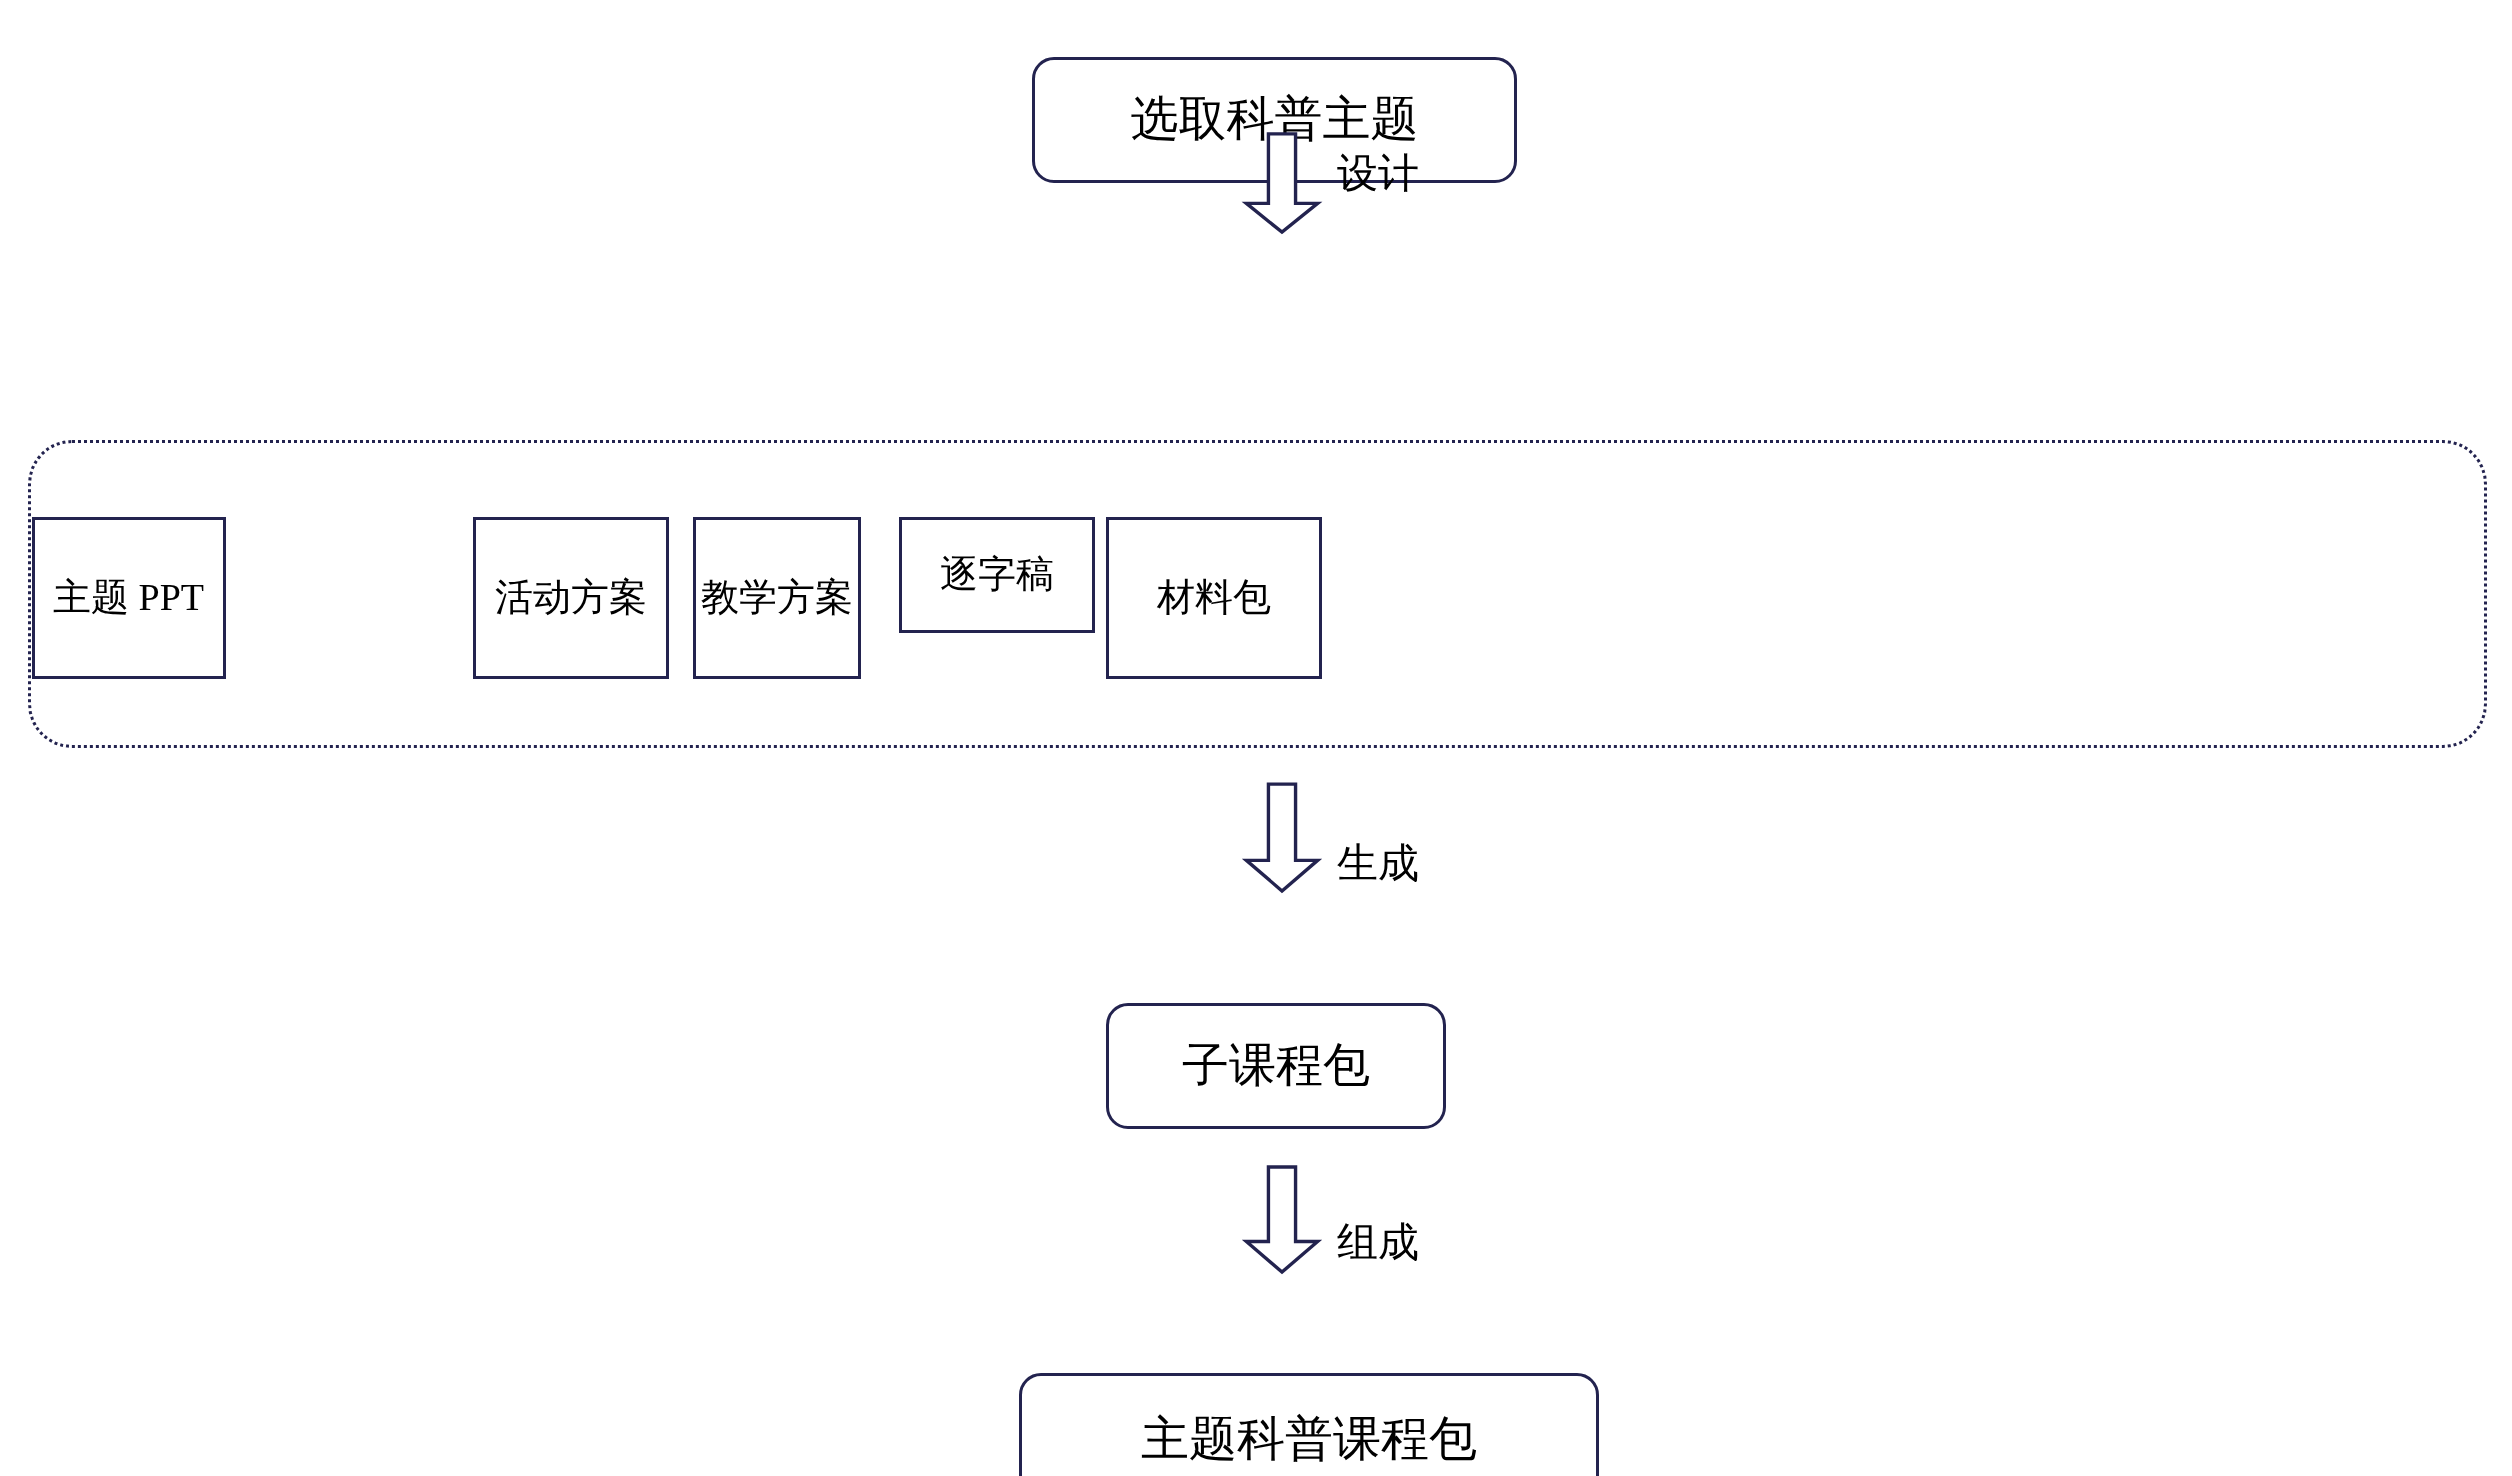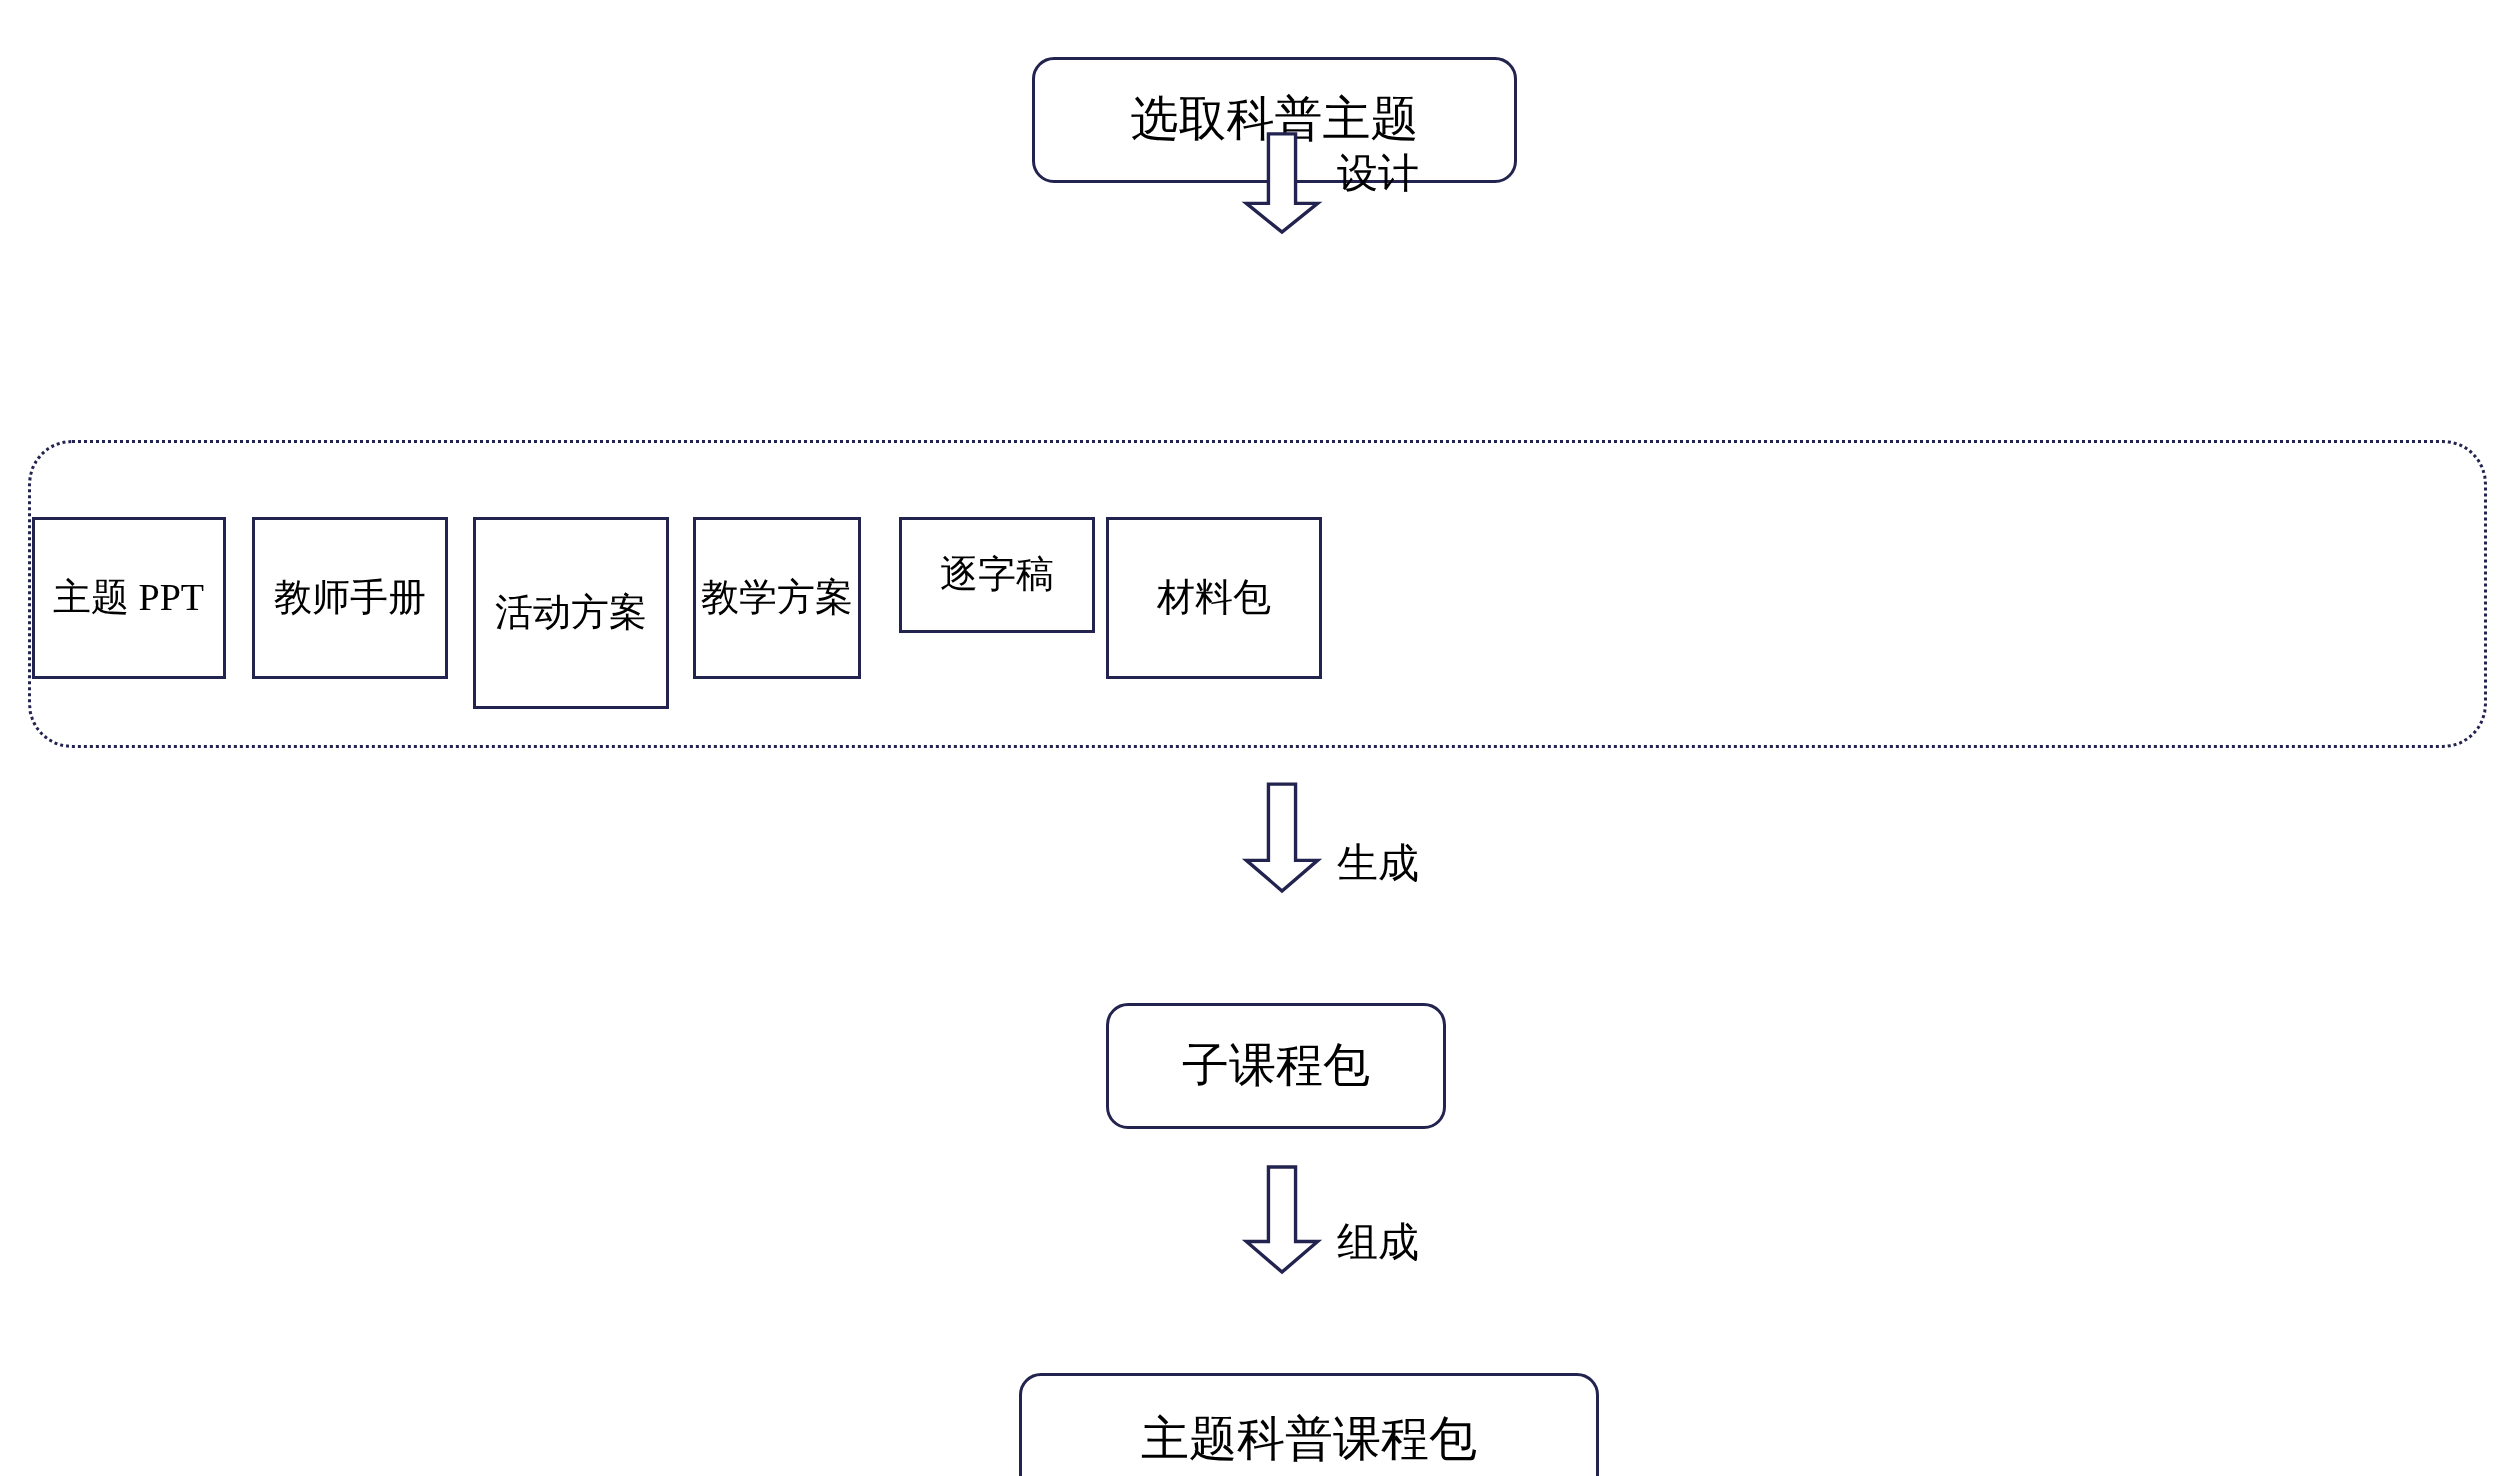--- a/index.html
+++ b/index.html
@@ -96,25 +96,22 @@
     </svg>
   </div>
   <div class="edge-label t-label" style="left:1337px; top:111px;">设计</div>
 
   <div class="group-dotted" style="left:28px; top:398px; width:2459px; height:308px;"></div>
 
   <div class="node-rect t-rect" style="left:31.5px; top:475px; width:194px; height:162px;">
     <span>主题 PPT</span>
   </div>
 
-  <div class="node-rect t-rect" style="left:252px; top:475px; width:196px; height:162px;">
-    <span>教师手册</span>
-  </div>
 
-  <div class="node-rect t-rect" style="left:473px; top:475px; width:196px; height:192px;">
+  <div class="node-rect t-rect" style="left:473px; top:475px; width:196px; height:162px;">
     <span>活动方案</span>
   </div>
 
   <div class="node-rect t-rect" style="left:693px; top:475px; width:168px; height:162px;">
     <span>教学方案</span>
   </div>
 
   <div class="node-rect t-rect" style="left:899px; top:475px; width:196px; height:116px;">
     <span>逐字稿</span>
   </div>

